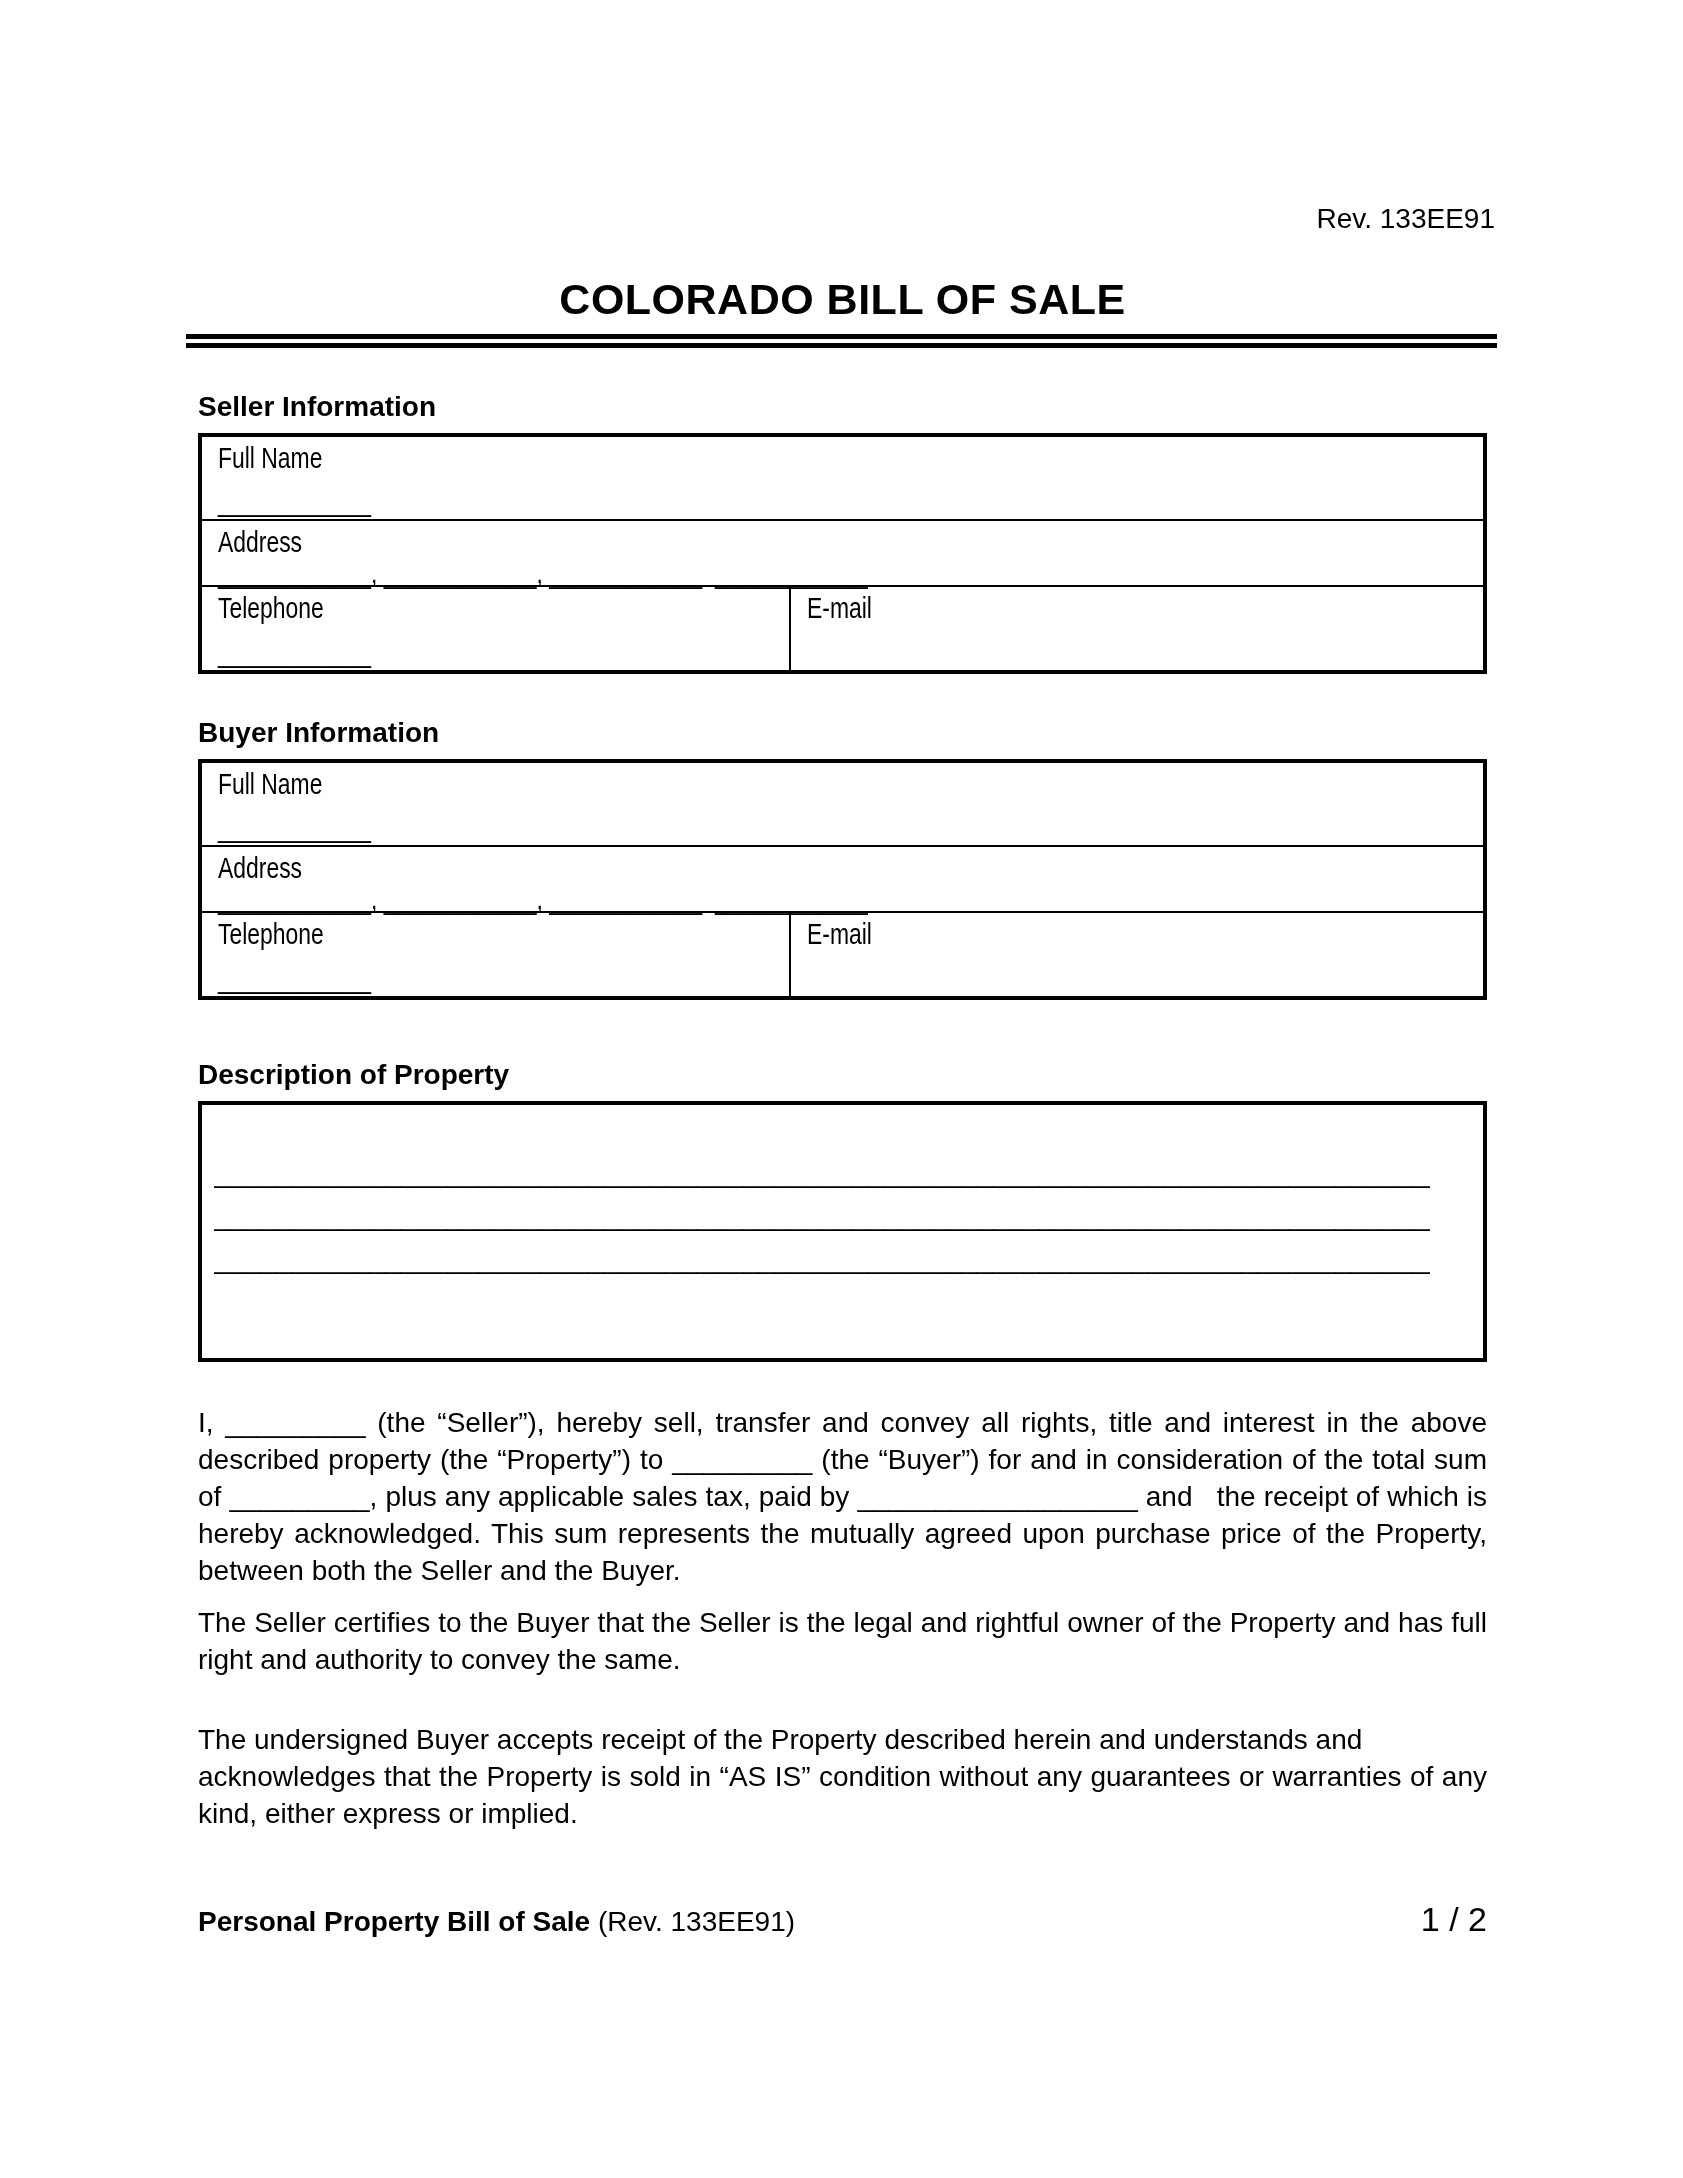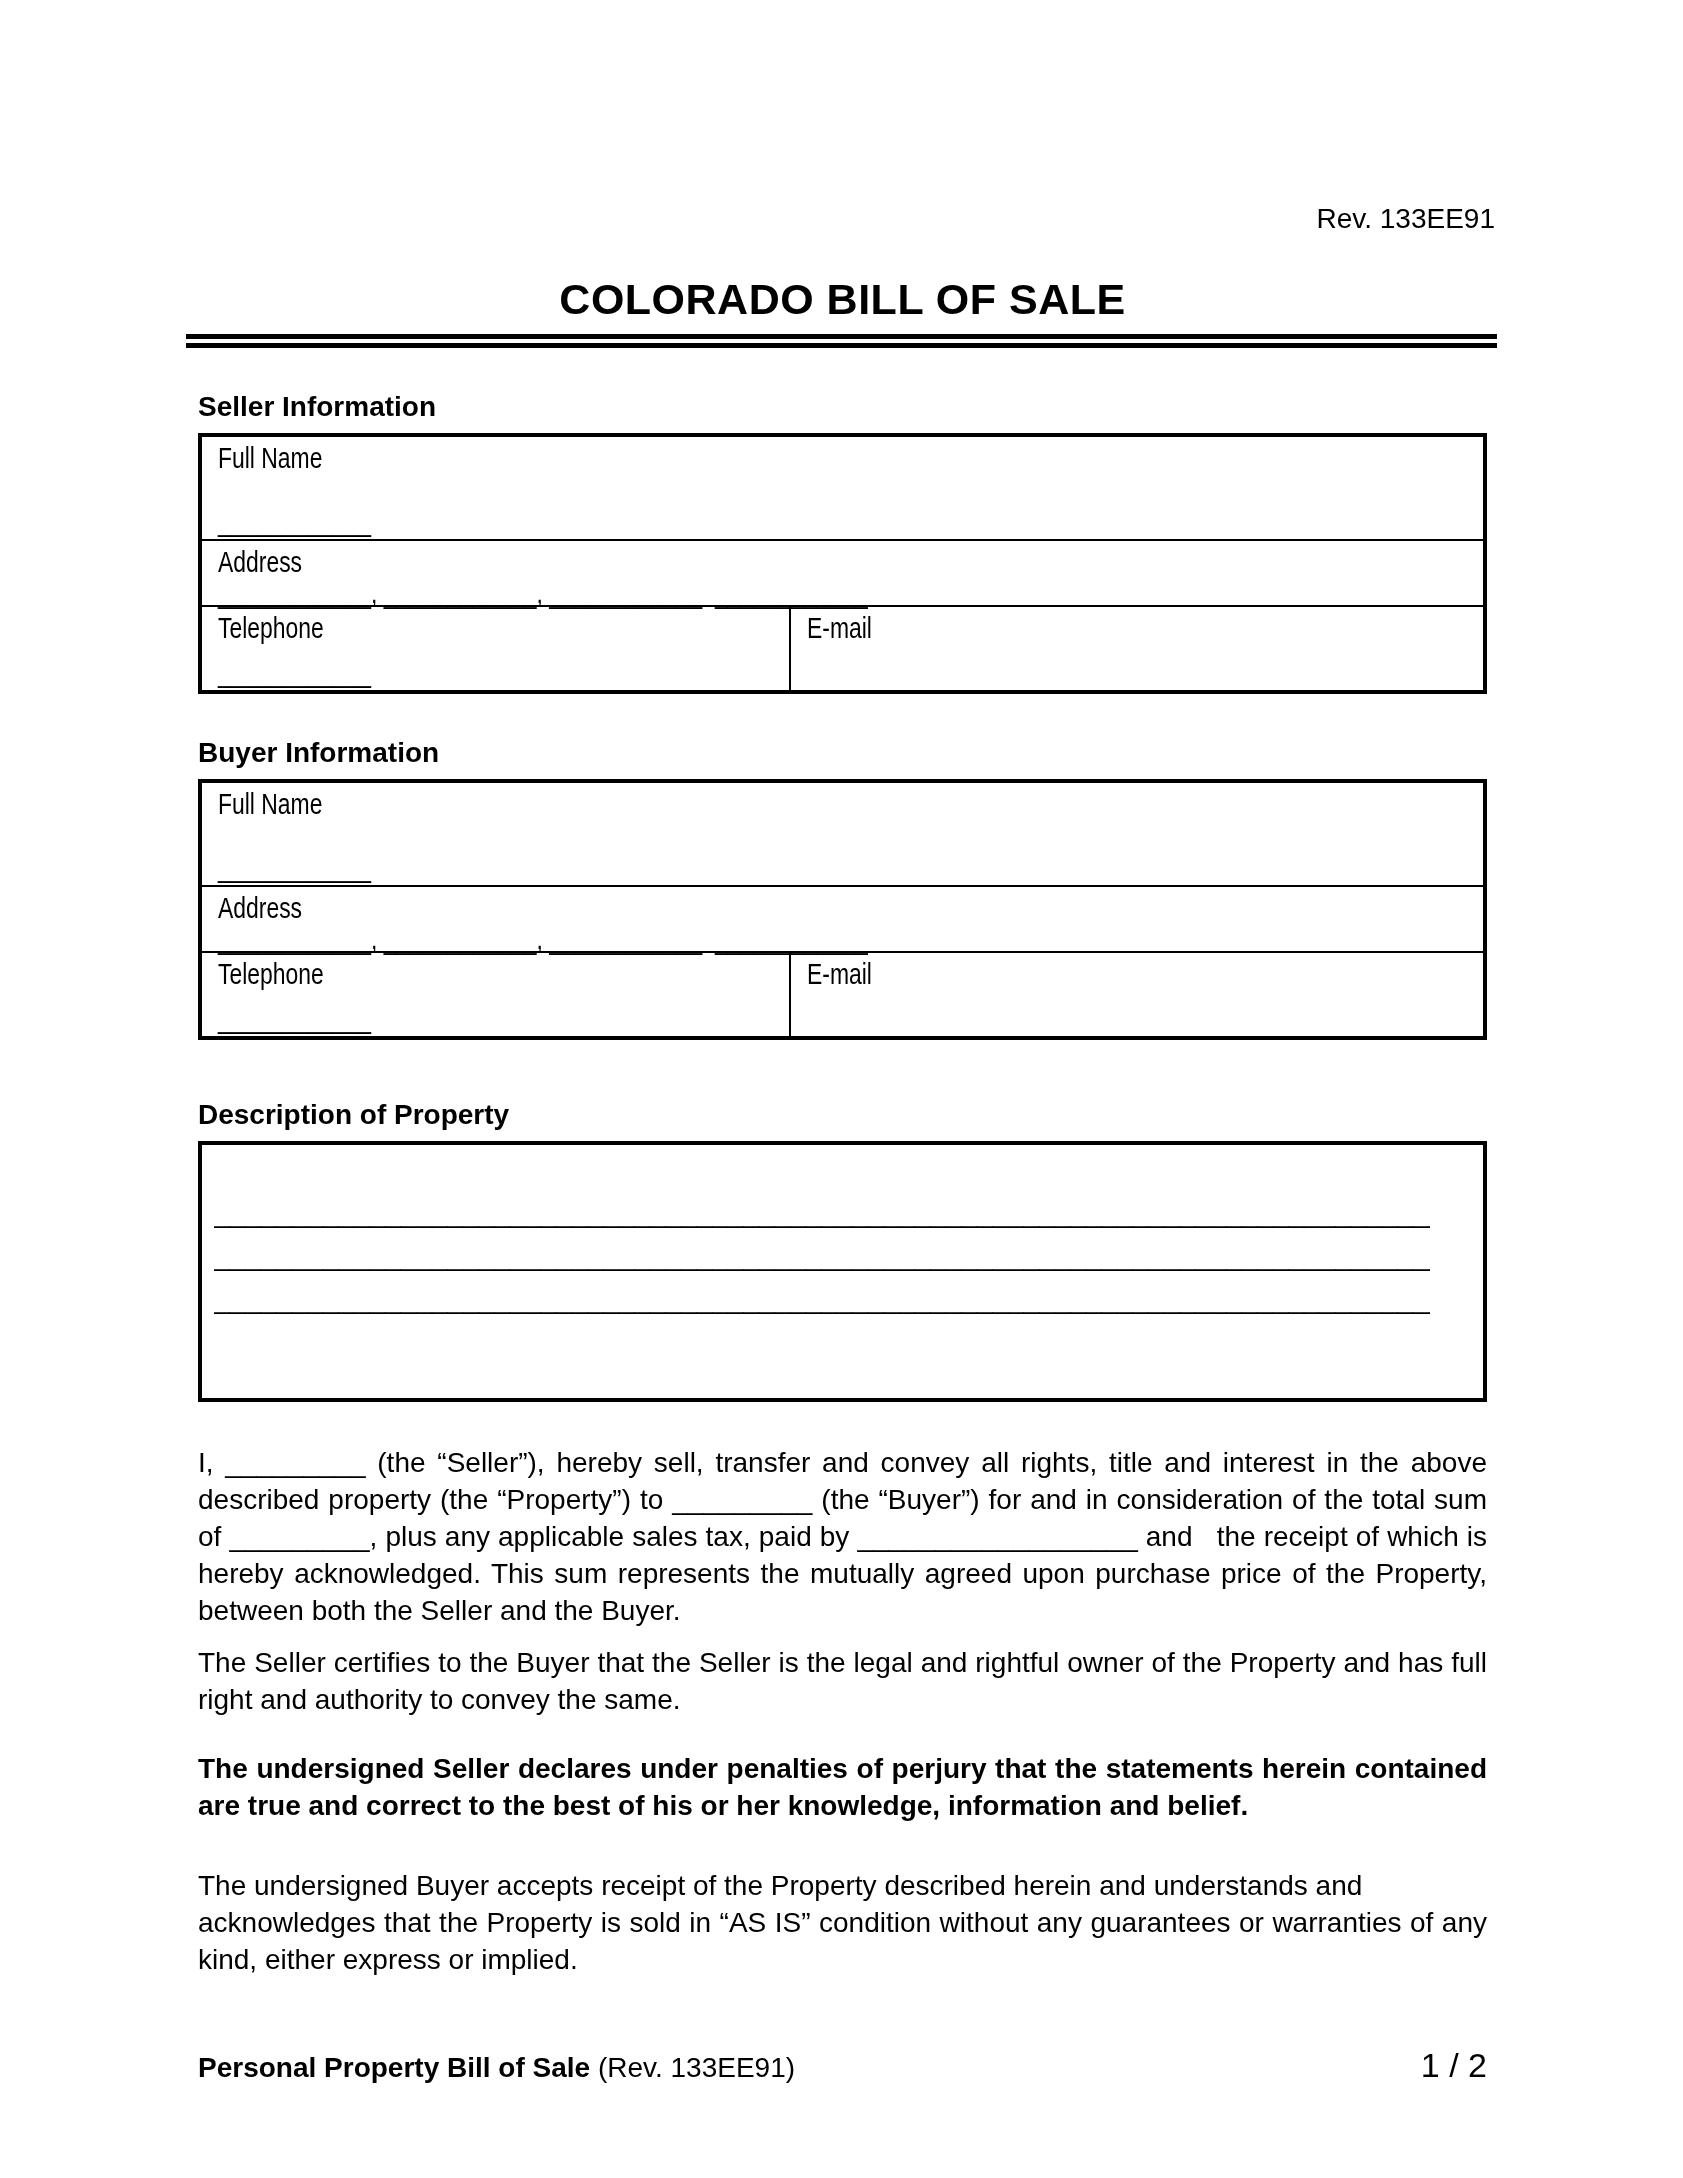--- a/index.html
+++ b/index.html
@@ -18,21 +18,21 @@
 
   
   .section-heading { font-size:28px; font-weight:bold; line-height:32px; }
   .mt-seller { margin-top:43px; }
   .mt-buyer  { margin-top:43px; }
   .mt-desc   { margin-top:59px; }
 
   
   .info-table { margin-top:10px; border:4px solid #000; }
   .trow { box-sizing:border-box; }
-  .r1 { height:104px; border-bottom:2px solid #000; }
+  .r1 { height:84px; border-bottom:2px solid #000; }
   .r2 { height:66px; border-bottom:2px solid #000; }
   .r3 { height:83px; display:flex; }
   .cell { box-sizing:border-box; height:100%; display:flex; flex-direction:column;
           justify-content:space-between; padding:6px 4px 2px 16px; }
   .cell-tel { width:589px; border-right:2px solid #000; }
   .cell-email { flex:1; }
   
   .cond { display:inline-block; font-size:29px; line-height:31px;
           transform:scaleX(0.79); transform-origin:0 50%; white-space:pre; }
 
@@ -130,24 +130,20 @@
     <div class="pline jl">hereby acknowledged. This sum represents the mutually agreed upon purchase price of the Property,</div>
     <div class="pline">between both the Seller and the Buyer.</div>
   </div>
 
 
   <div class="para p3">
     <div class="pline jl">The Seller certifies to the Buyer that the Seller is the legal and rightful owner of the Property and has full</div>
     <div class="pline">right and authority to convey the same.</div>
   </div>
 
-  <div class="para p4">
-    <div class="pline jl">The undersigned Seller declares under penalties of perjury that the statements herein contained</div>
-    <div class="pline">are true and correct to the best of his or her knowledge, information and belief.</div>
-  </div>
 
   <div class="para p5">
     <div class="pline">The undersigned Buyer accepts receipt of the Property described herein and understands and</div>
     <div class="pline jl">acknowledges that the Property is sold in “AS IS” condition without any guarantees or warranties of any</div>
     <div class="pline">kind, either express or implied.</div>
   </div>
 
   <div class="footer">
     <div class="footer-left">
       <span class="bold">Personal Property Bill of Sale</span><span> (Rev. 133EE91)</span>

